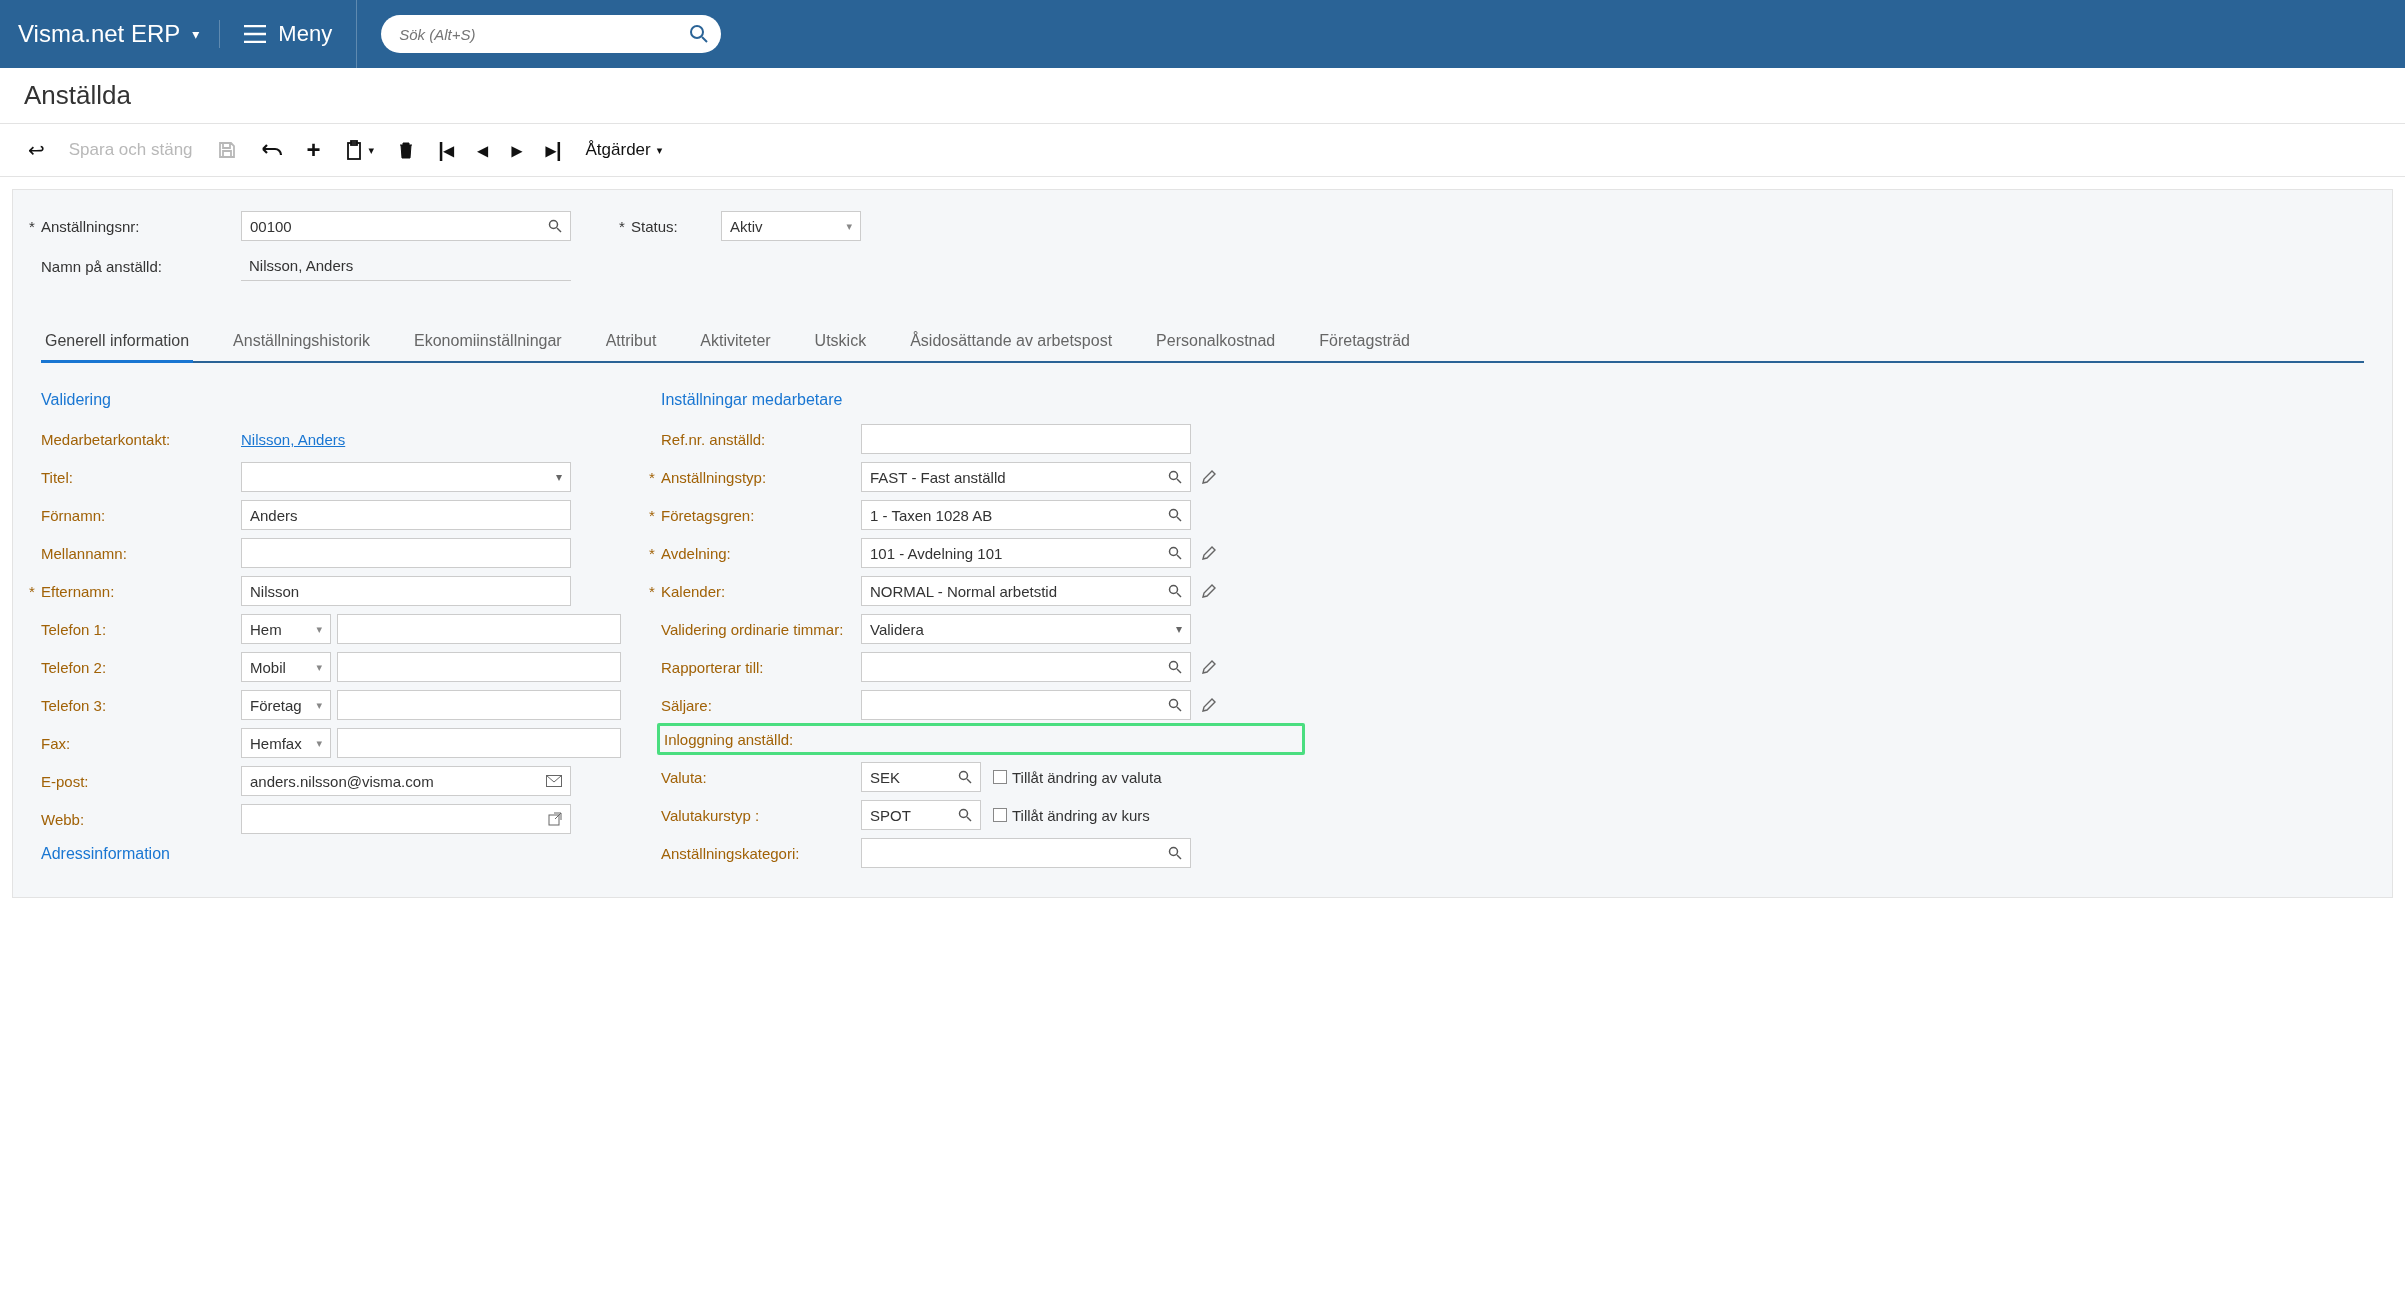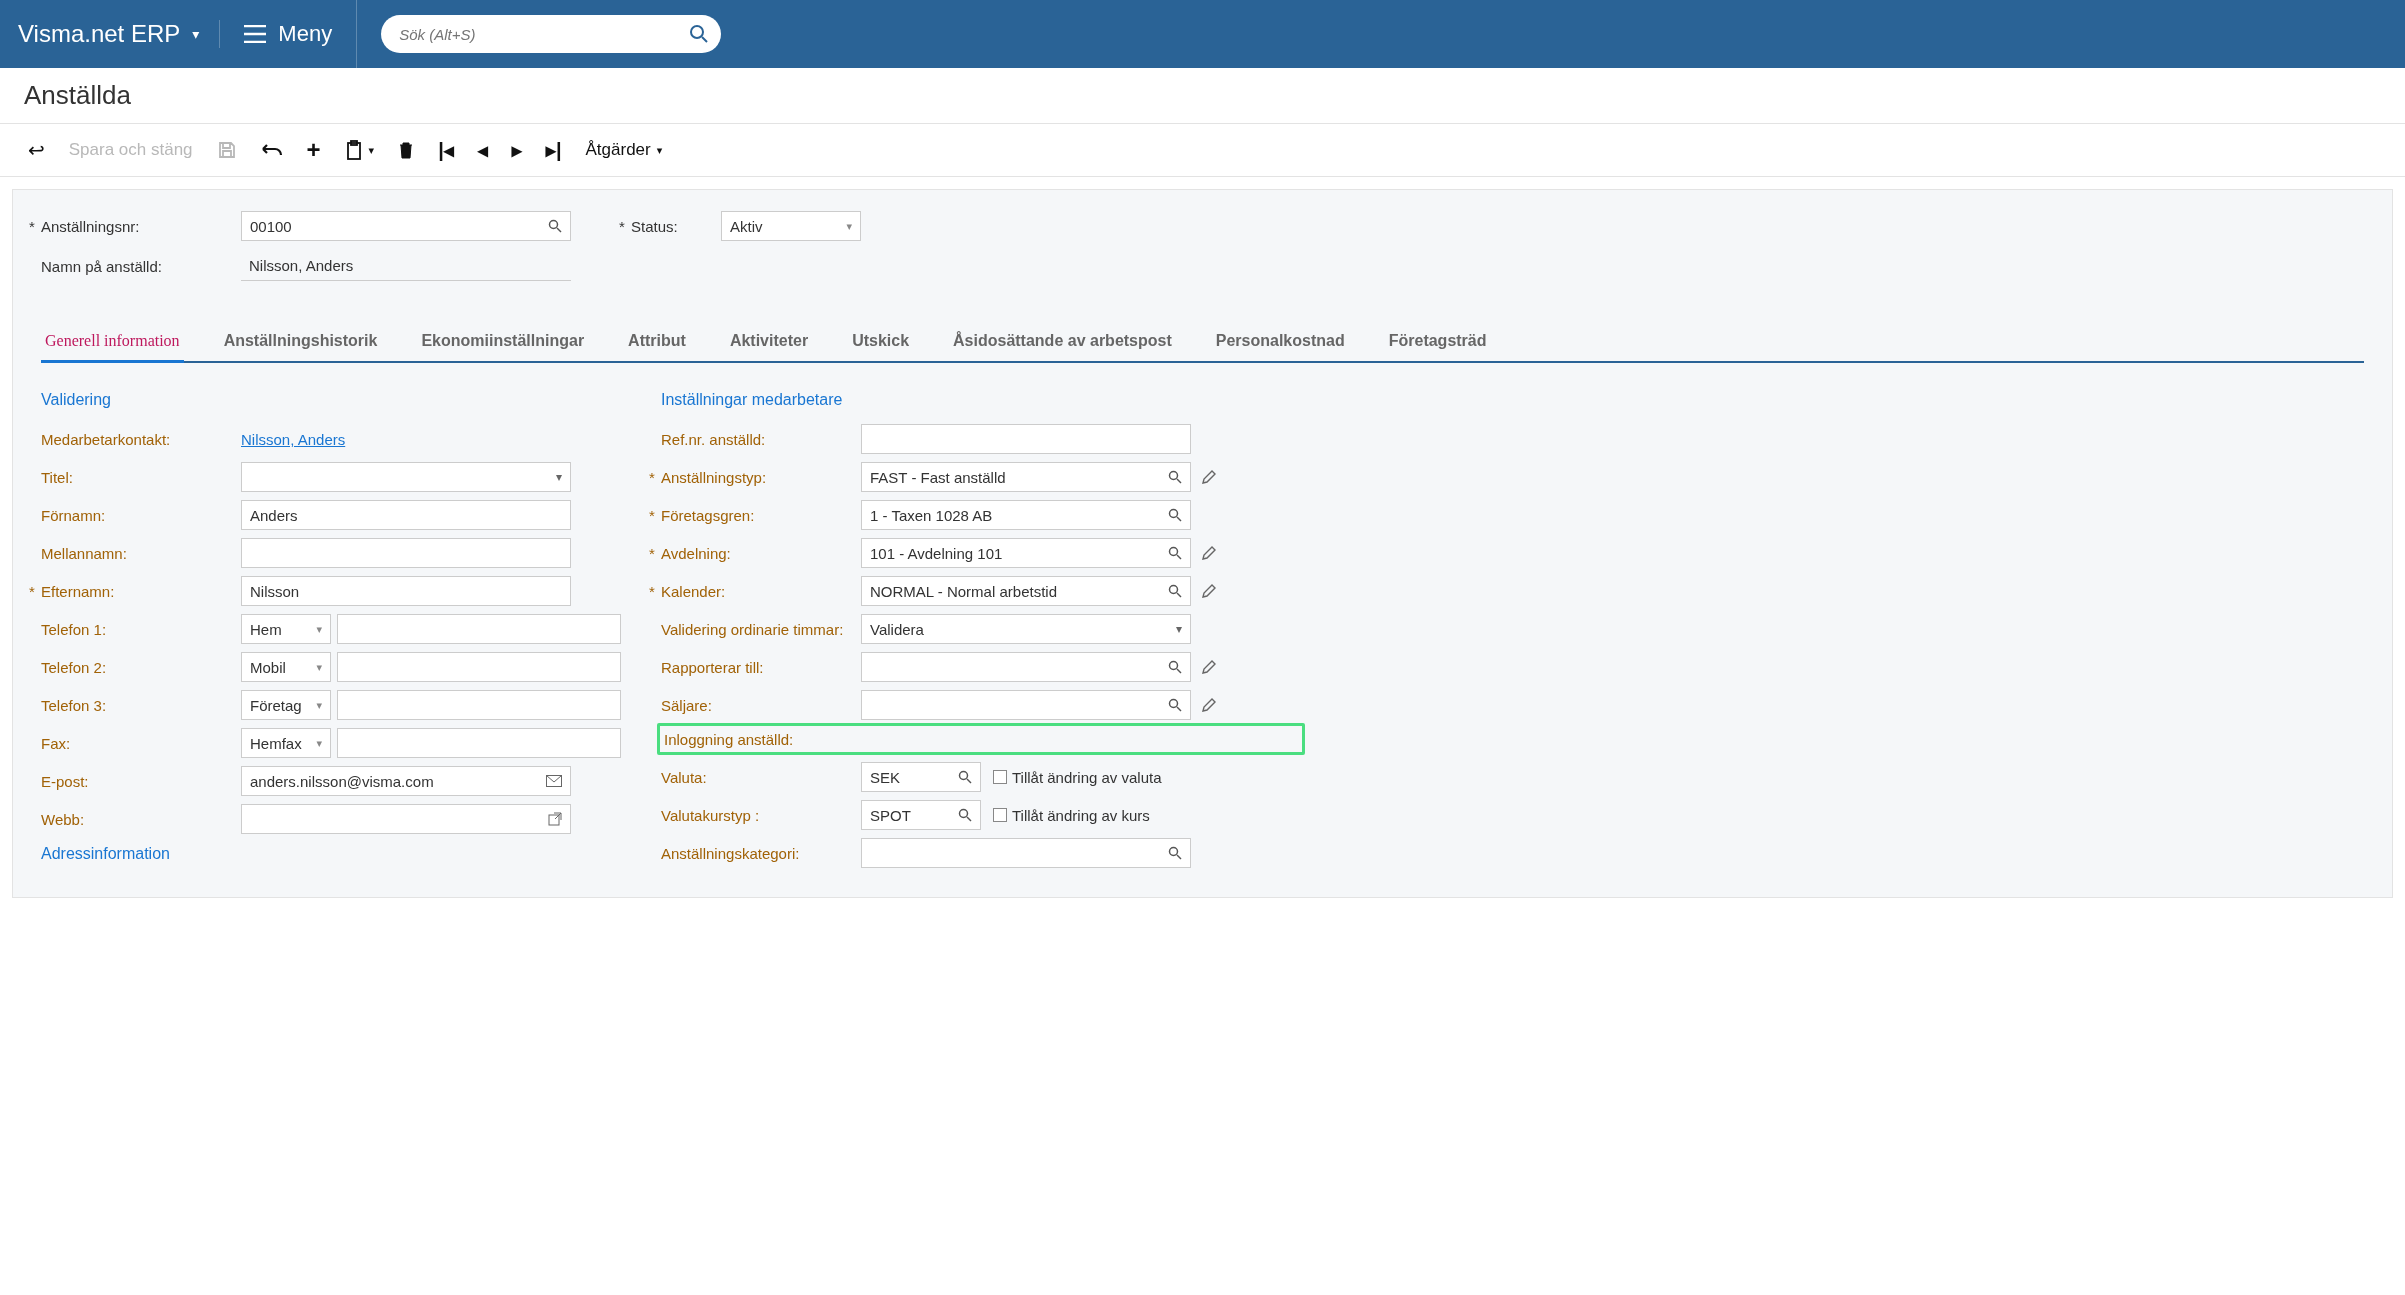--- a/index.html
+++ b/index.html
@@ -28,22 +28,22 @@
     .field-row { display: flex; align-items: center; margin-bottom: 8px; min-height: 32px; }
     .field-label { width: 200px; font-size: 15px; color: #333; position: relative; }
     .field-label.req::before { content: "*"; position: absolute; left: -12px; }
     .field-input { width: 330px; height: 30px; border: 1px solid #ccc; background: #fff; padding: 0 8px; font-size: 15px; position: relative; display:flex; align-items:center;}
     .field-input.readonly { background: transparent; border: none; border-bottom: 1px solid #ccc; }
     .field-input .lookup-ic { margin-left: auto; color: #555; font-size: 14px; cursor:pointer;}
     .field-select { width: 140px; height: 30px; border: 1px solid #ccc; background: #fff; padding: 0 8px; font-size: 15px; display:flex; align-items:center; justify-content:space-between;}
     
     
     .tabs { display: flex; gap: 36px; border-bottom: 2px solid #2a6396; margin-top:16px; }
-    .tab { padding: 10px 4px; font-size: 16px; color: #666; cursor: pointer; border-bottom: 3px solid transparent; margin-bottom:-2px;font-weight:bold;}
-    .tab.active { color: #be185d; border-bottom-color: #1976d2; font-weight: 500; font-family: Liberation Serif, serif; }
+    .tab { padding: 10px 4px; font-size: 16px; color: #666; cursor: pointer; border-bottom: 3px solid transparent; margin-bottom:-2px;}
+    .tab.active { color: #404040; border-bottom-color: #1976d2; font-weight: 500; }
     
     
     .details { display: flex; gap: 40px; padding: 20px 0; }
     .col { flex: 0 0 580px; }
     .section-h { color: #1976d2; font-size: 16px; font-weight: 500; padding: 8px 0 14px; }
     .d-row { display: flex; align-items: center; margin-bottom: 6px; min-height: 32px; }
     .d-label { width: 200px; font-size: 15px; color: #a16207; position: relative; }
     .d-label.req::before { content: "*"; position: absolute; left: -12px; }
     .d-input { width: 330px; height: 30px; border: 1px solid #ccc; background: #fff; padding: 0 8px; font-size: 15px; display:flex; align-items:center; }
     .d-input-sm { width: 120px; }

